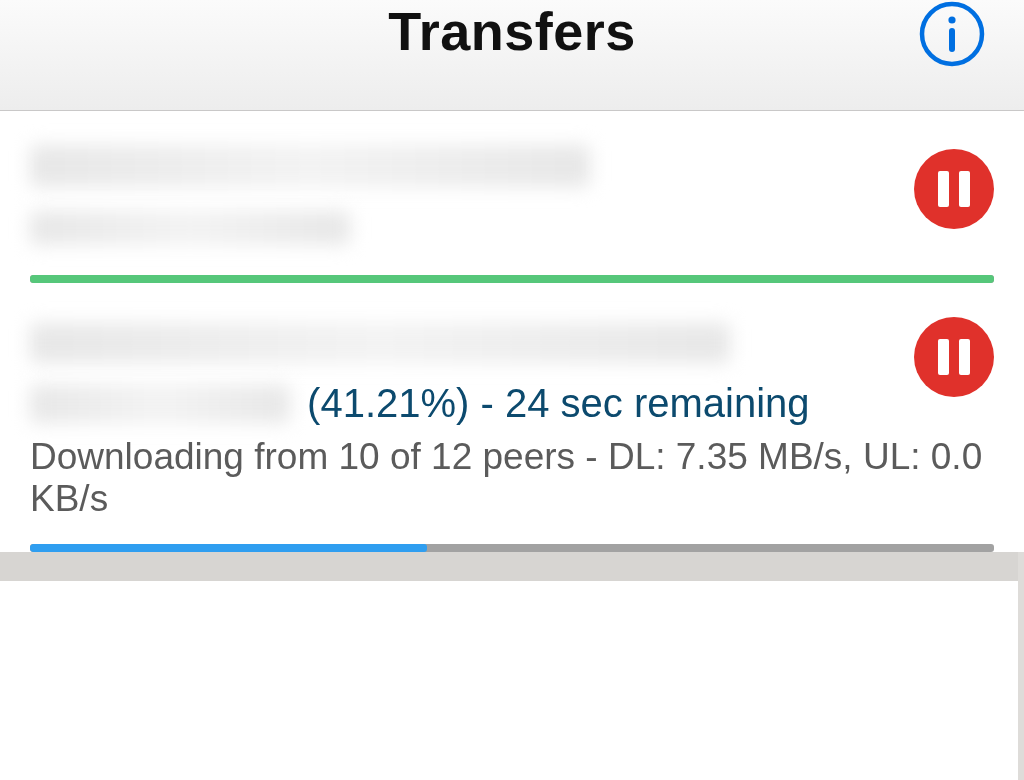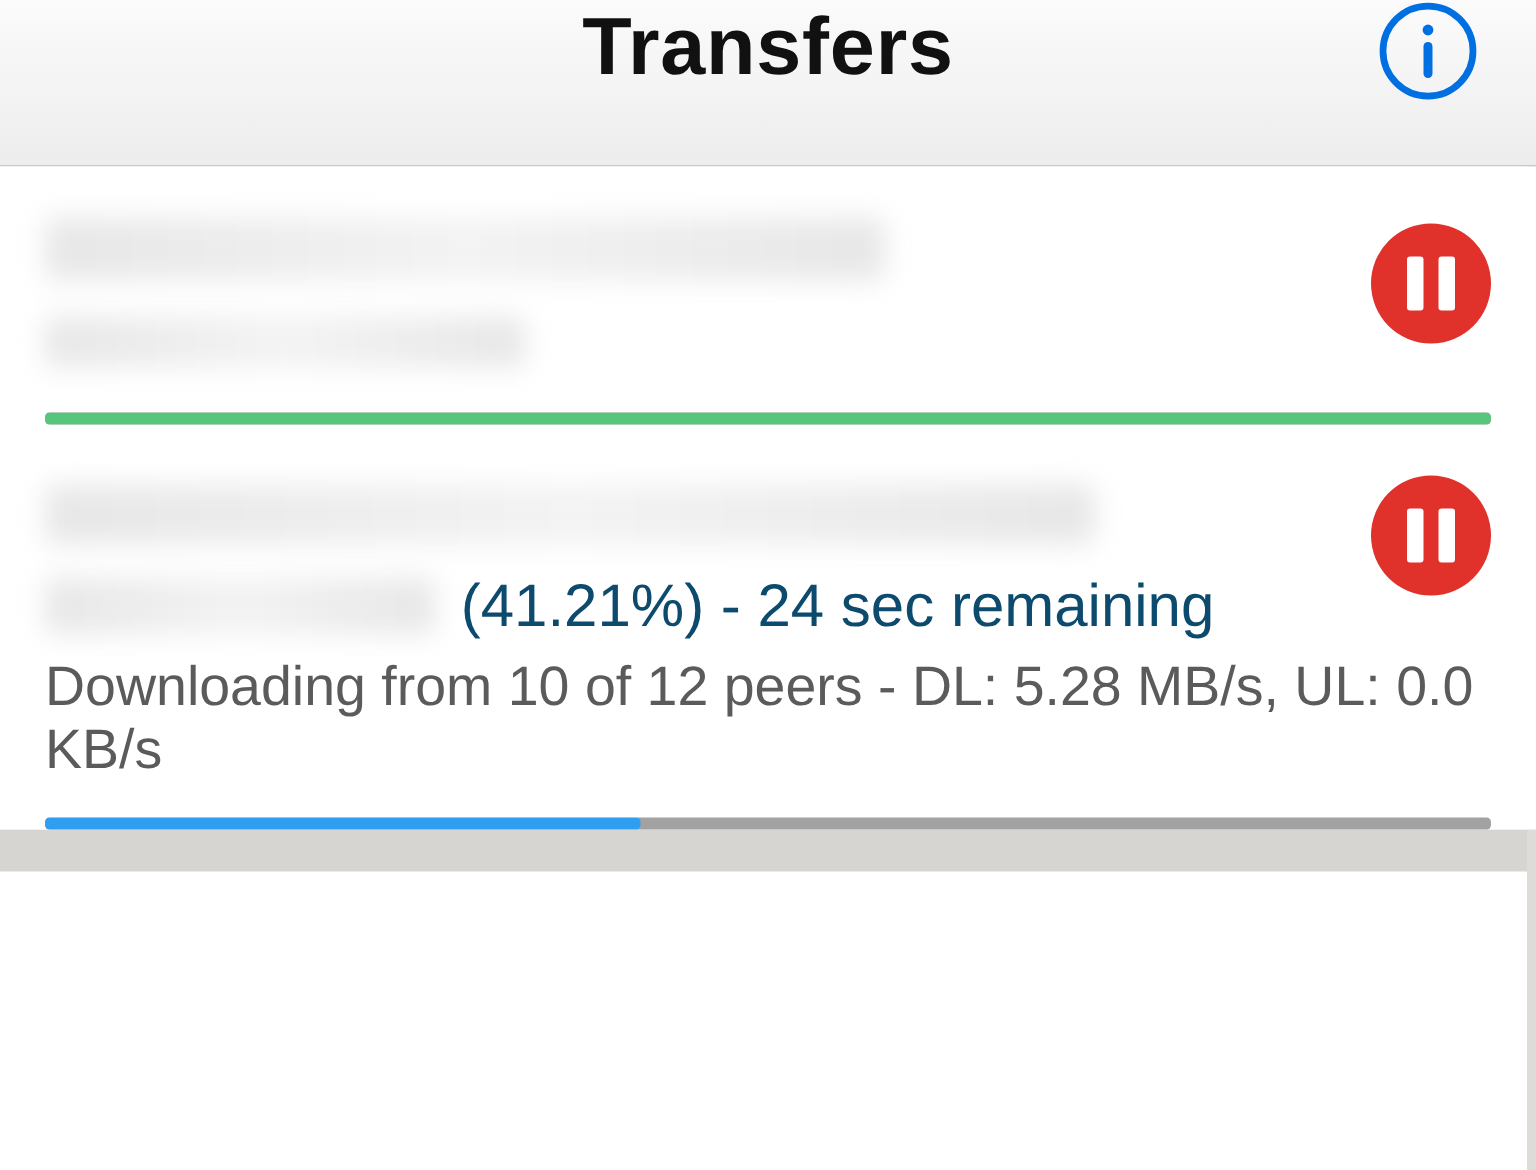--- a/index.html
+++ b/index.html
@@ -181,21 +181,21 @@
     </div>
 
     <div class="transfer-row second">
       <div class="row-inner">
         <div class="blur-block blur2a"></div>
 
         <div class="title-line">
           <span class="blur-block blur2b blur-inline"></span><span> (41.21%) - 24 sec remaining</span>
         </div>
 
-        <div class="peers-line">Downloading from 10 of 12 peers - DL: 5.28 MB/s, UL: 0.0 KB/s</div>
+        <div class="peers-line">Downloading from 10 of 12 peers - DL: 7.35 MB/s, UL: 0.0 KB/s</div>
 
         <div class="pause-btn">
           <div class="bars">
             <span></span>
               <span></span>
           </div>
         </div>
       </div>
       <div class="progress-track partial">
         <div class="progress-fill" style="width:41.21%"></div>

